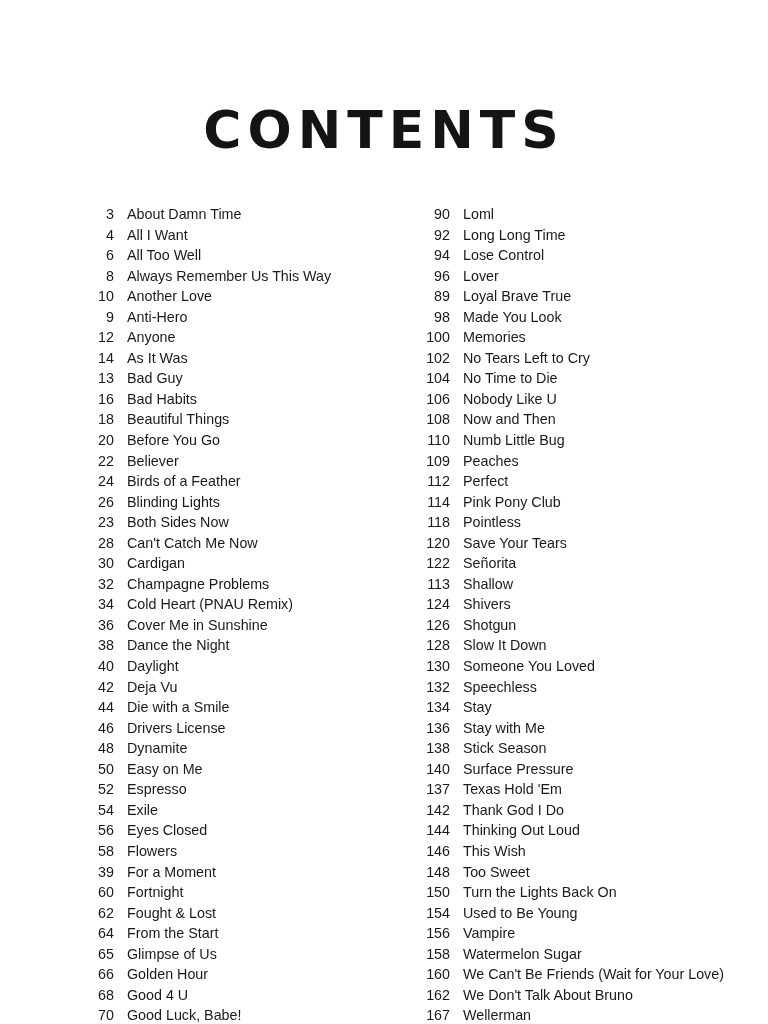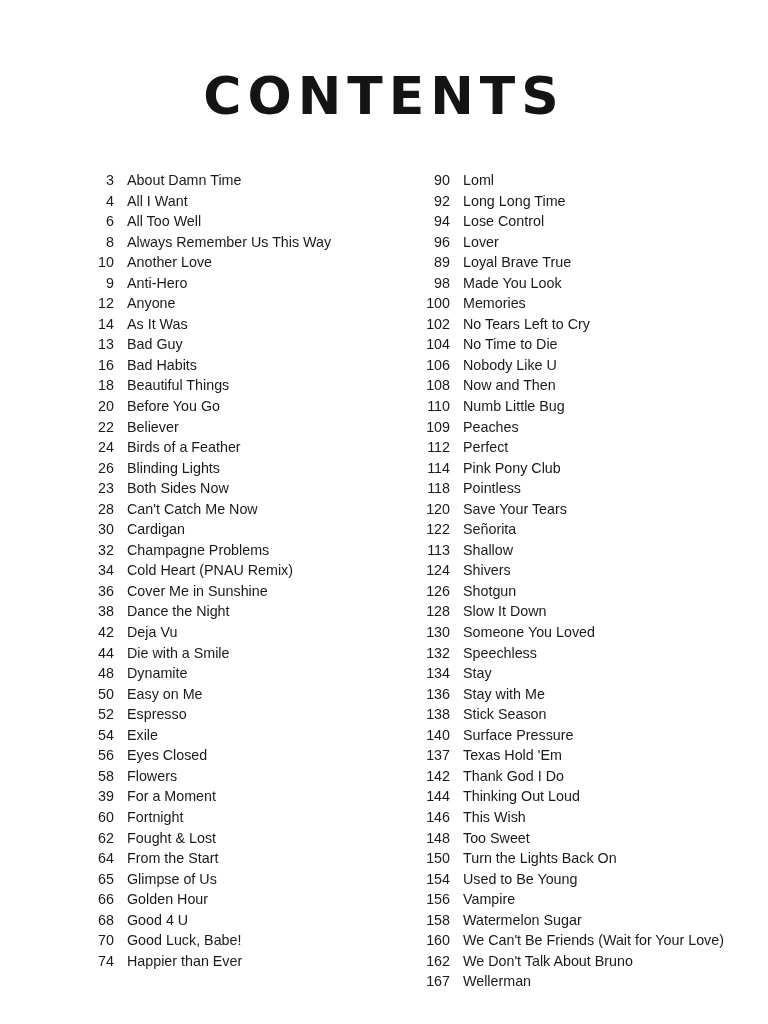--- a/index.html
+++ b/index.html
@@ -20,21 +20,21 @@
     box-sizing: border-box;
     position: relative;
   }
   .title {
     text-align: center;
     font-family: "DejaVu Sans", sans-serif;
     font-weight: 700;
     font-size: 52px;
     letter-spacing: 6px;
     margin: 0;
-    padding-top: 66px;
+    padding-top: 100px;
     color: #141414;
   }
   .columns {
     display: flex;
     padding: 44px 0 0 0;
     box-sizing: border-box;
   }
   .col {
     box-sizing: border-box;
   }
@@ -154,26 +154,34 @@
         </div>
         <div class="entry">
           <span class="page-num">36</span>
           <span class="song">Cover Me in Sunshine</span>
         </div>
         <div class="entry">
           <span class="page-num">38</span>
           <span class="song">Dance the Night</span>
         </div>
         <div class="entry">
+          <span class="page-num">40</span>
+          <span class="song">Daylight</span>
+        </div>
+        <div class="entry">
           <span class="page-num">42</span>
           <span class="song">Deja Vu</span>
         </div>
         <div class="entry">
           <span class="page-num">44</span>
           <span class="song">Die with a Smile</span>
+        </div>
+        <div class="entry">
+          <span class="page-num">46</span>
+          <span class="song">Drivers License</span>
         </div>
         <div class="entry">
           <span class="page-num">48</span>
           <span class="song">Dynamite</span>
         </div>
         <div class="entry">
           <span class="page-num">50</span>
           <span class="song">Easy on Me</span>
         </div>
         <div class="entry">

